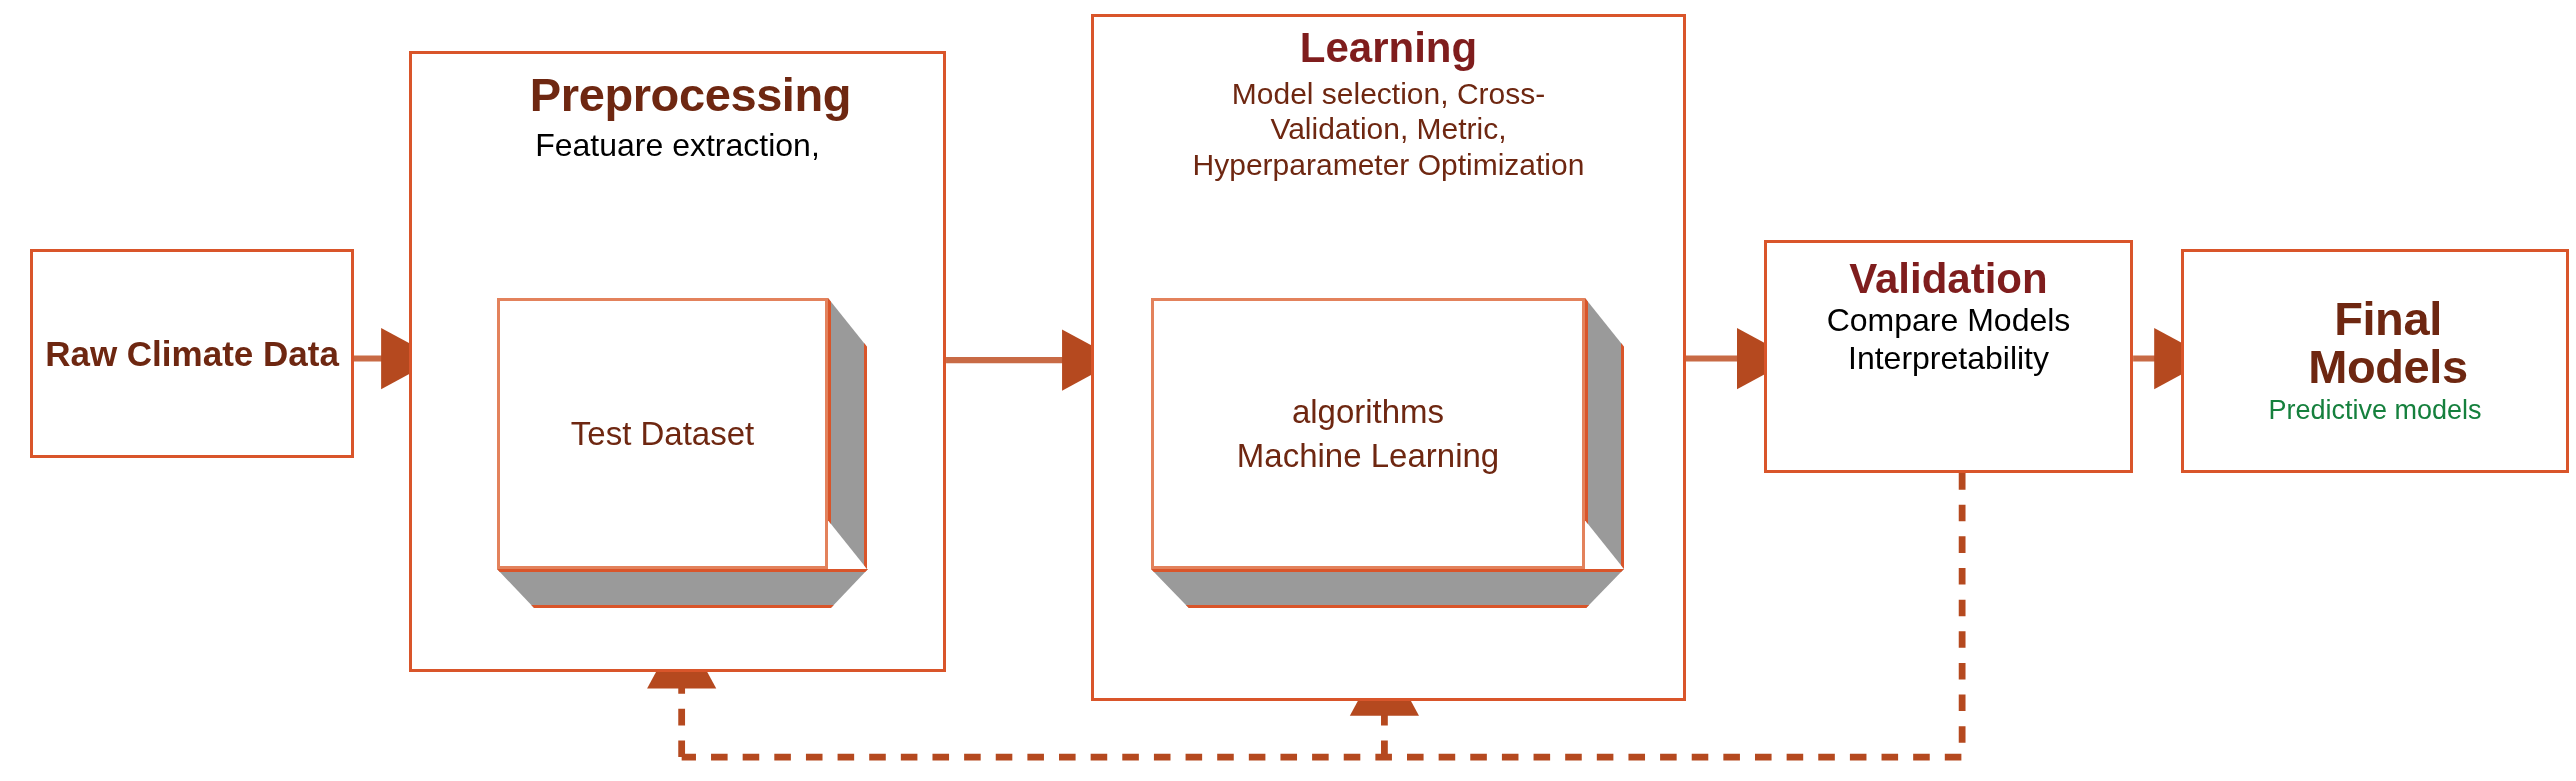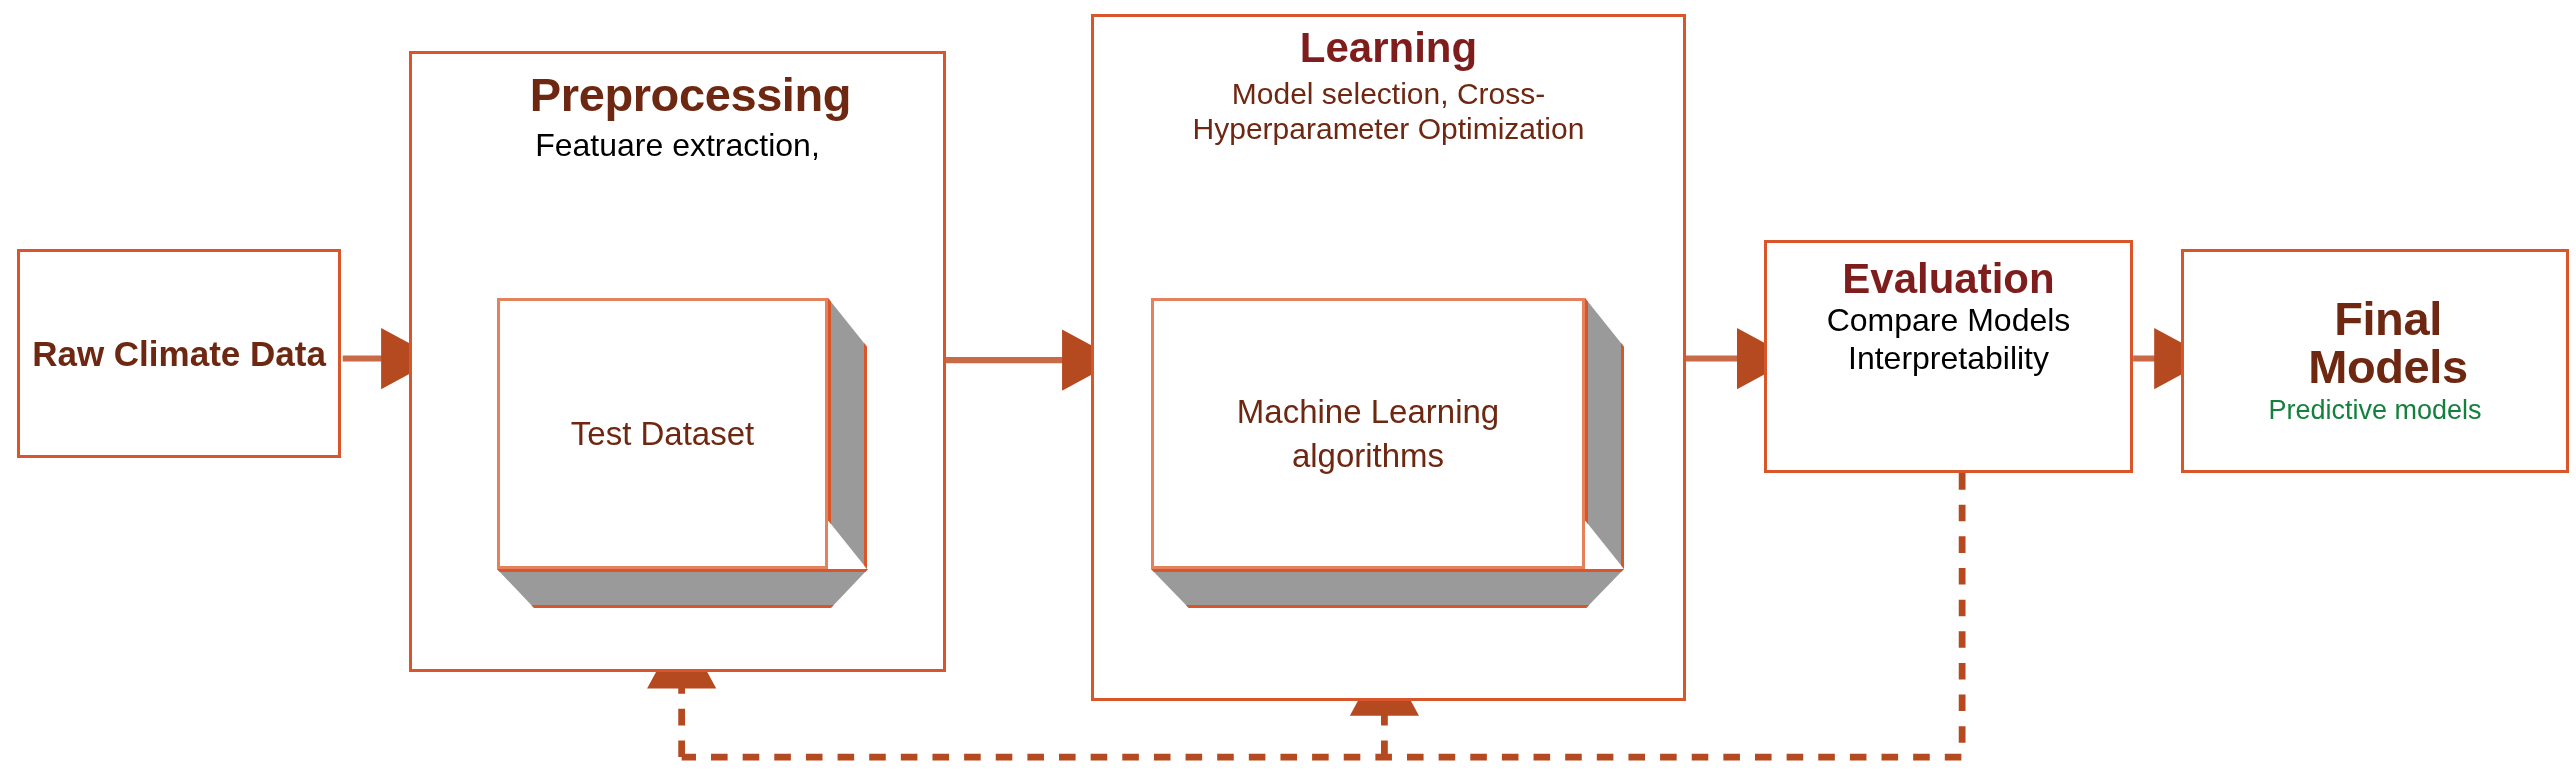--- a/index.html
+++ b/index.html
@@ -56,21 +56,21 @@
     font-weight:normal;
   }
   .sub-xs{
     font-size:27px;
     line-height:1.18;
     color:#15803d;
     font-weight:normal;
   }
 
   
-  #box-raw{left:17px;top:249px;width:324px;height:209px;}
+  #box-raw{left:30px;top:249px;width:324px;height:209px;}
   #box-pre{left:409px;top:51px;width:537px;height:621px;justify-content:flex-start;padding-top:16.6px;}
   #box-learn{left:1091px;top:13.6px;width:595px;height:687px;justify-content:flex-start;padding-top:10.5px;}
   #box-eval{left:1764px;top:240px;width:369px;height:233px;justify-content:flex-start;padding-top:15px;}
   #box-final{left:2181px;top:249px;width:388px;height:224px;}
 
   .hdr-block{width:100%;}
 
   
   .cube{position:absolute;}
   .cube .face{
@@ -161,40 +161,41 @@
       <div class="cube-text">
         <div>Test Dataset</div>
       </div>
     </div>
   </div>
 
   <div class="box" id="box-learn">
     <div class="hdr-block">
       <div class="title-md">Learning</div>
       <div class="sub-tight" style="margin-top:6px;">Model selection, Cross-</div>
+      <div class="sub-tight">Validation, Metric,</div>
       <div class="sub-tight">Hyperparameter Optimization</div>
     </div>
   </div>
 
   <div class="cube" id="cube-ml">
     <div class="side" style="left:434px;top:0px;width:39px;height:271px;
                 clip-path:polygon(0 0, 100% 18%, 100% 100%, 0 82%);"></div>
     <div class="bottom" style="left:0px;top:271px;width:473px;height:39px;
                 clip-path:polygon(0 0, 100% 0, 92% 100%, 8% 100%);"></div>
     <div class="face">
       <div class="cube-text">
+        <div>algorithms</div>
         <div>Machine Learning</div>
-        <div>algorithms</div>
       </div>
     </div>
   </div>
 
   <div class="box" id="box-eval">
     <div class="hdr-block">
-      <div class="title-md">Evaluation</div>
+      <div class="title-md">Validation</div>
       <div class="sub">Compare Models</div>
       <div class="sub">Interpretability</div>
     </div>
   </div>
 
   <div class="box" id="box-final">
     <div class="title-lg">Final</div>
     <div class="title-lg">Models</div>
     <div class="sub-xs" style="margin-top:4.5px;">Predictive models</div>
   </div>

